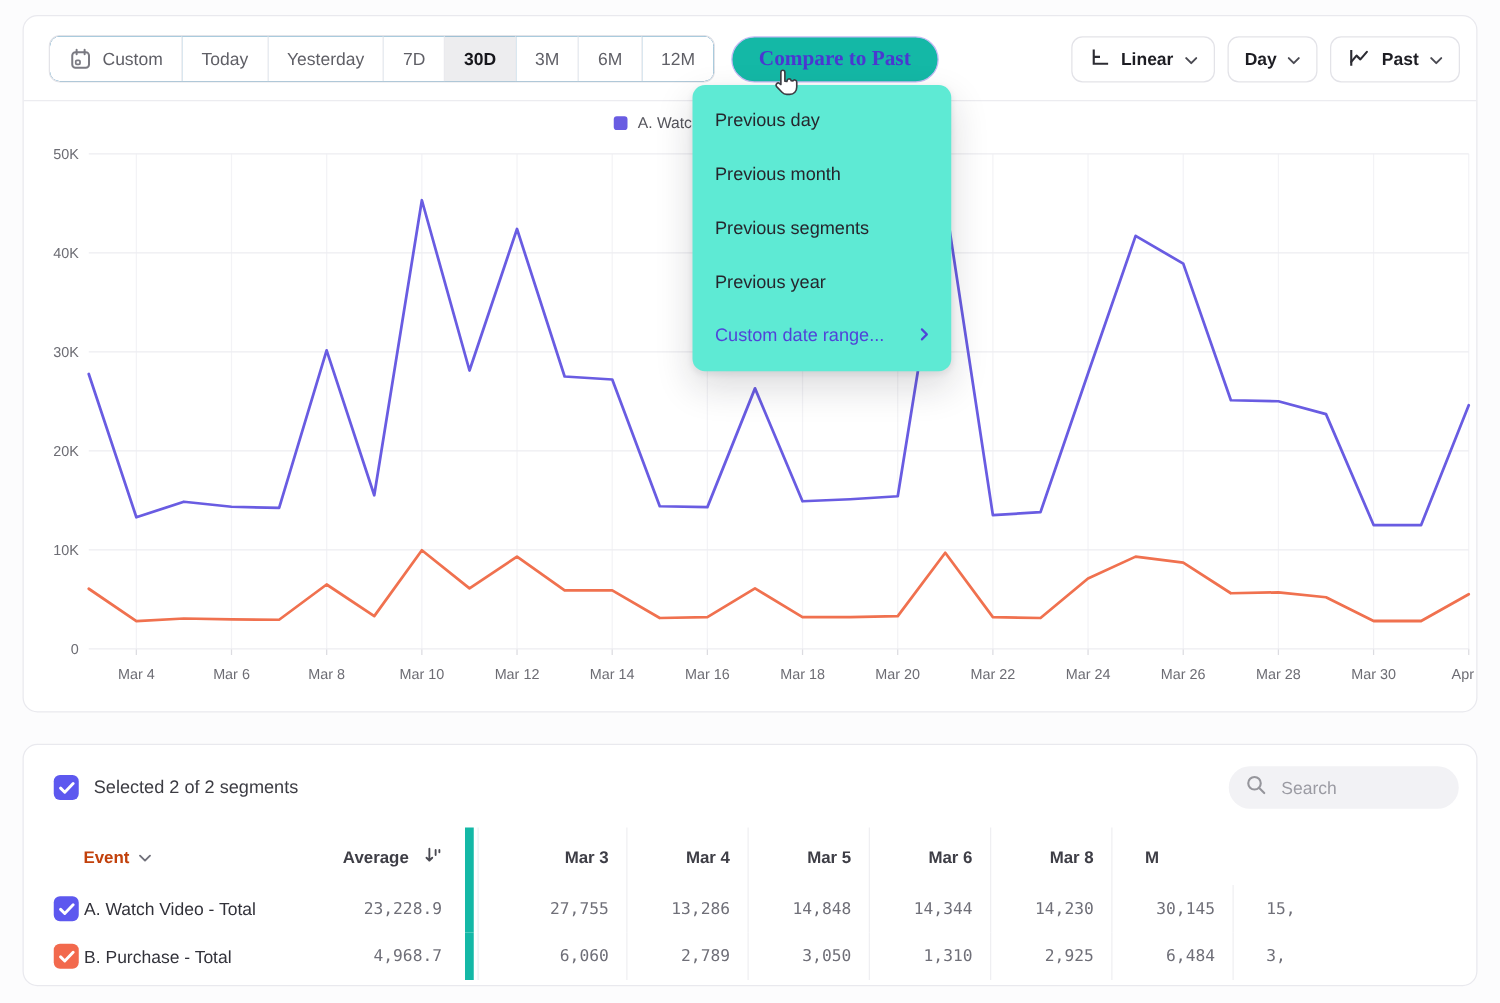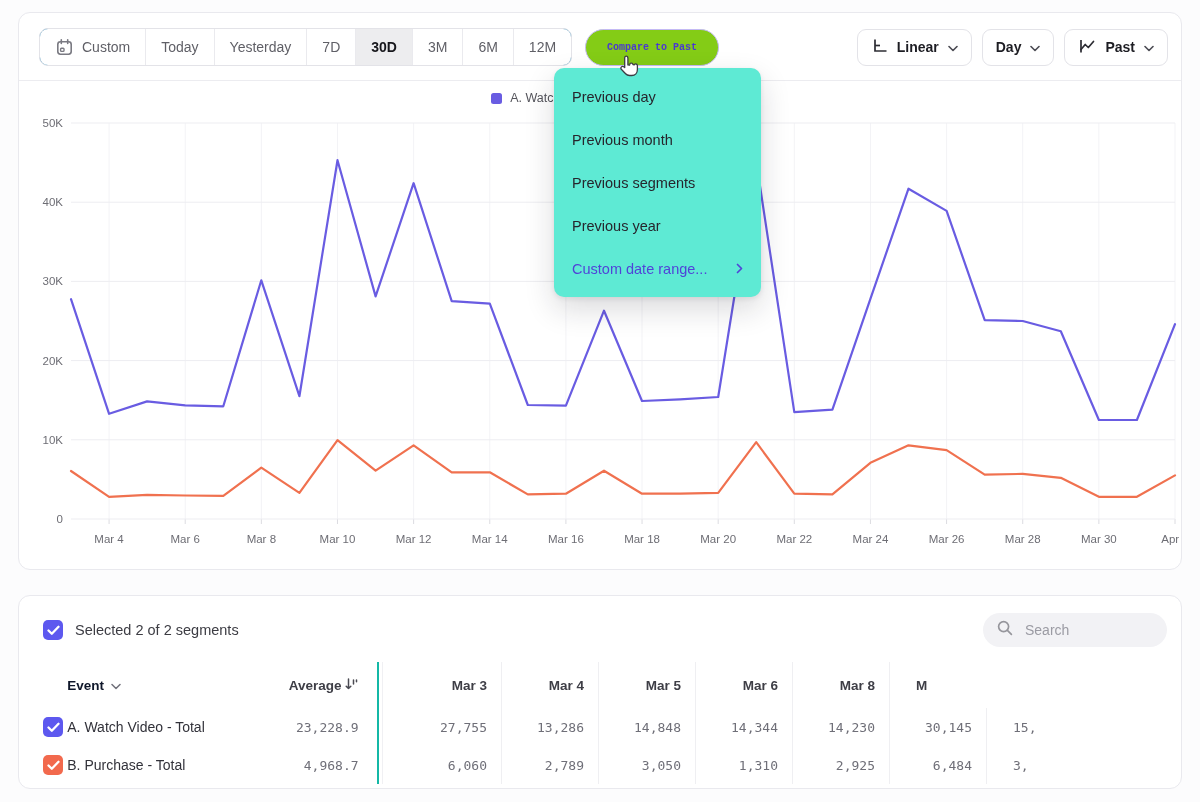--- a/index.html
+++ b/index.html
@@ -7,21 +7,21 @@
   .card{position:absolute;background:#fff;border:1px solid #e9e9ee;border-radius:12px;box-sizing:border-box;}
   .chart-card{left:18px;top:12px;width:1164px;height:558px;}
   .table-card{left:18px;top:595px;width:1164px;height:194px;overflow:hidden;}
 
   
   .toolbar{display:flex;align-items:center;padding:15px 13px 14px 20px;border-bottom:1px solid #ececf0;}
   .seg-group{display:flex;border:1px solid #e3e3e8;border-radius:9px;overflow:hidden;height:36px;background:#0369a1;}
   .seg-btn{display:flex;align-items:center;gap:8px;padding:0 15px;font-size:14px;color:#5f5f66;background:#fff;border:0;border-right:1px solid #eaeaee;cursor:pointer;font-family:inherit;white-space:nowrap;}
   .seg-btn:last-child{border-right:0;}
   .seg-btn.active{background:#ededef;color:#17171c;font-weight:700;}
-  .compare-btn{margin-left:13px;height:37px;padding:0 21px;border-radius:19px;background:#84cc16;border:1.5px solid #c4baf4;color:#4a38d0;font-weight:700;font-size:10px;font-family:Liberation Mono, monospace;cursor:pointer;}
+  .compare-btn{margin-left:13px;height:37px;padding:0 21px;border-radius:19px;background:#14b8a6;border:1.5px solid #c4baf4;color:#4a38d0;font-weight:700;font-size:17px;font-family:Liberation Serif, serif;cursor:pointer;}
   .right-controls{margin-left:auto;display:flex;gap:10px;}
   .ctl-btn{height:37px;border:1px solid #e3e3e8;border-radius:9px;background:#fff;padding:0 13px;display:flex;align-items:center;gap:9px;font-size:14px;color:#1d1d23;font-weight:600;font-family:inherit;cursor:pointer;}
 
   
   .legend-row{height:26px;margin-top:4px;display:flex;justify-content:center;align-items:center;gap:26px;position:relative;z-index:1;}
   .lg-item{display:flex;align-items:center;gap:8px;font-size:12.5px;color:#55555c;}
   .lg-swatch{width:11px;height:11px;border-radius:2.5px;}
   .chart-svg{display:block;width:1164px;height:443px;position:relative;z-index:1;}
 
   
@@ -36,22 +36,22 @@
   .checkbox{width:20px;height:20px;border-radius:5px;display:flex;align-items:center;justify-content:center;flex:0 0 auto;cursor:pointer;}
   .sel-label{margin-left:12px;font-size:14.5px;color:#3c3c43;}
   .search-pill{margin-left:auto;width:158px;height:34px;background:#f2f2f5;border-radius:17px;display:flex;align-items:center;padding:0 13px;gap:9px;}
   .search-pill input{border:0;background:transparent;outline:none;font-size:14px;color:#333;width:100%;font-family:inherit;}
   .search-pill input::placeholder{color:#9b9ba3;}
   .trow{display:flex;align-items:stretch;height:38px;}
   .trow.thead{height:46px;}
   .cc{display:flex;align-items:center;box-sizing:border-box;}
   .c-check{width:50px;padding-left:24px;}
   .c-event{width:230px;font-size:14px;color:#32323a;gap:7px;}
-  .thead .c-event{color:#0f172a;font-weight:600;font-size:13.5px;}
-  .c-avg{width:102px;justify-content:flex-end;padding-right:18px;border-right:2px solid #14b8a6;gap:2px;}
+  .thead .c-event{color:#c2410c;font-weight:600;font-size:13.5px;}
+  .c-avg{width:102px;justify-content:flex-end;padding-right:18px;border-right:7px solid #14b8a6;gap:12px;}
   .c-gap{width:25px;border-left:1px solid #f0f0f3;margin-left:3px;}
   .c-dates{flex:1;display:grid;grid-template-columns:repeat(8,97px);}
   .c-dates .cell{display:flex;align-items:center;justify-content:flex-end;padding-right:14px;border-right:1px solid #efeff2;box-sizing:border-box;}
   .c-dates .cell.last{border-right:0;justify-content:flex-start;padding-left:26px;}
   .mono{font-family:"DejaVu Sans Mono",monospace;font-size:13px;color:#6f6f78;}
   .thead .c-dates .cell{font-family:"Liberation Sans",sans-serif;font-size:13.5px;font-weight:600;color:#3e3e46;}
   .thead .c-avg{font-family:"Liberation Sans",sans-serif;font-size:13.5px;font-weight:600;color:#3e3e46;}
 </style>
 </head>
 <body>

